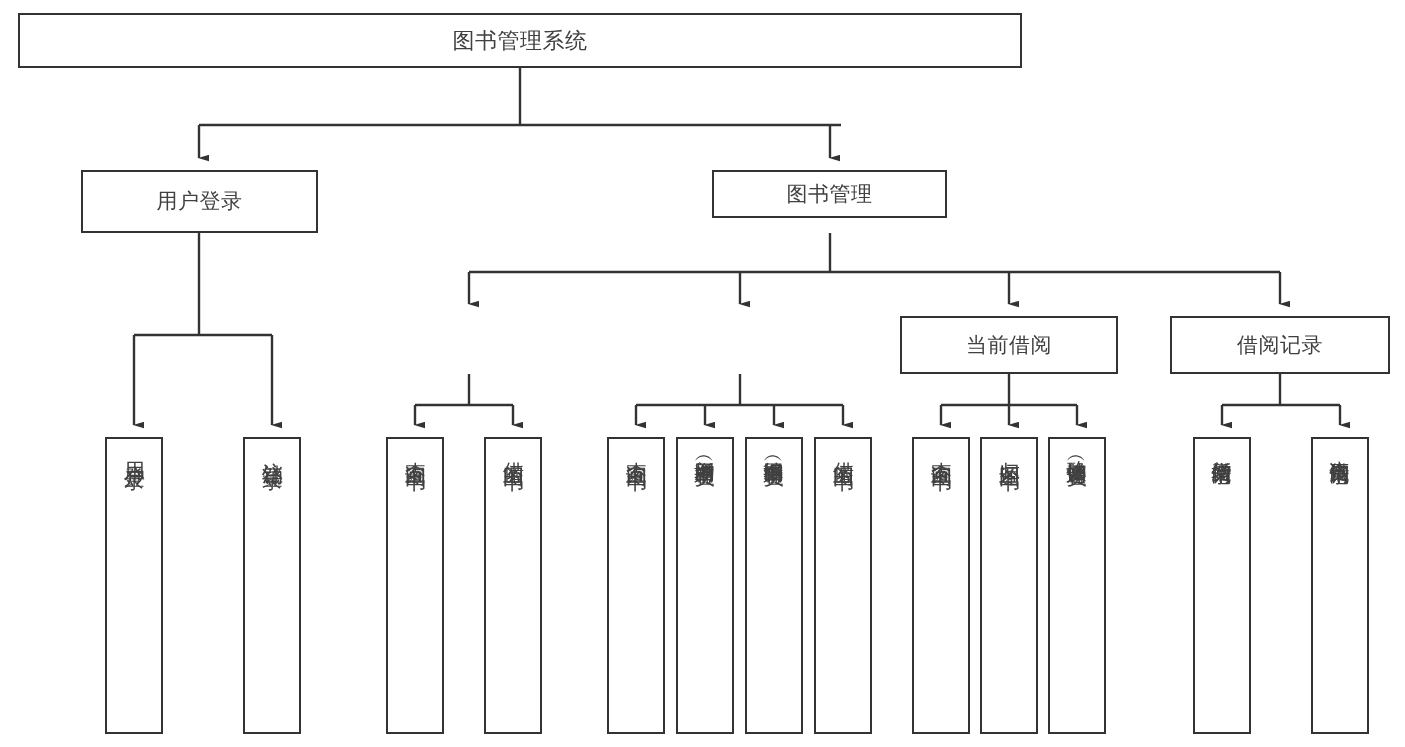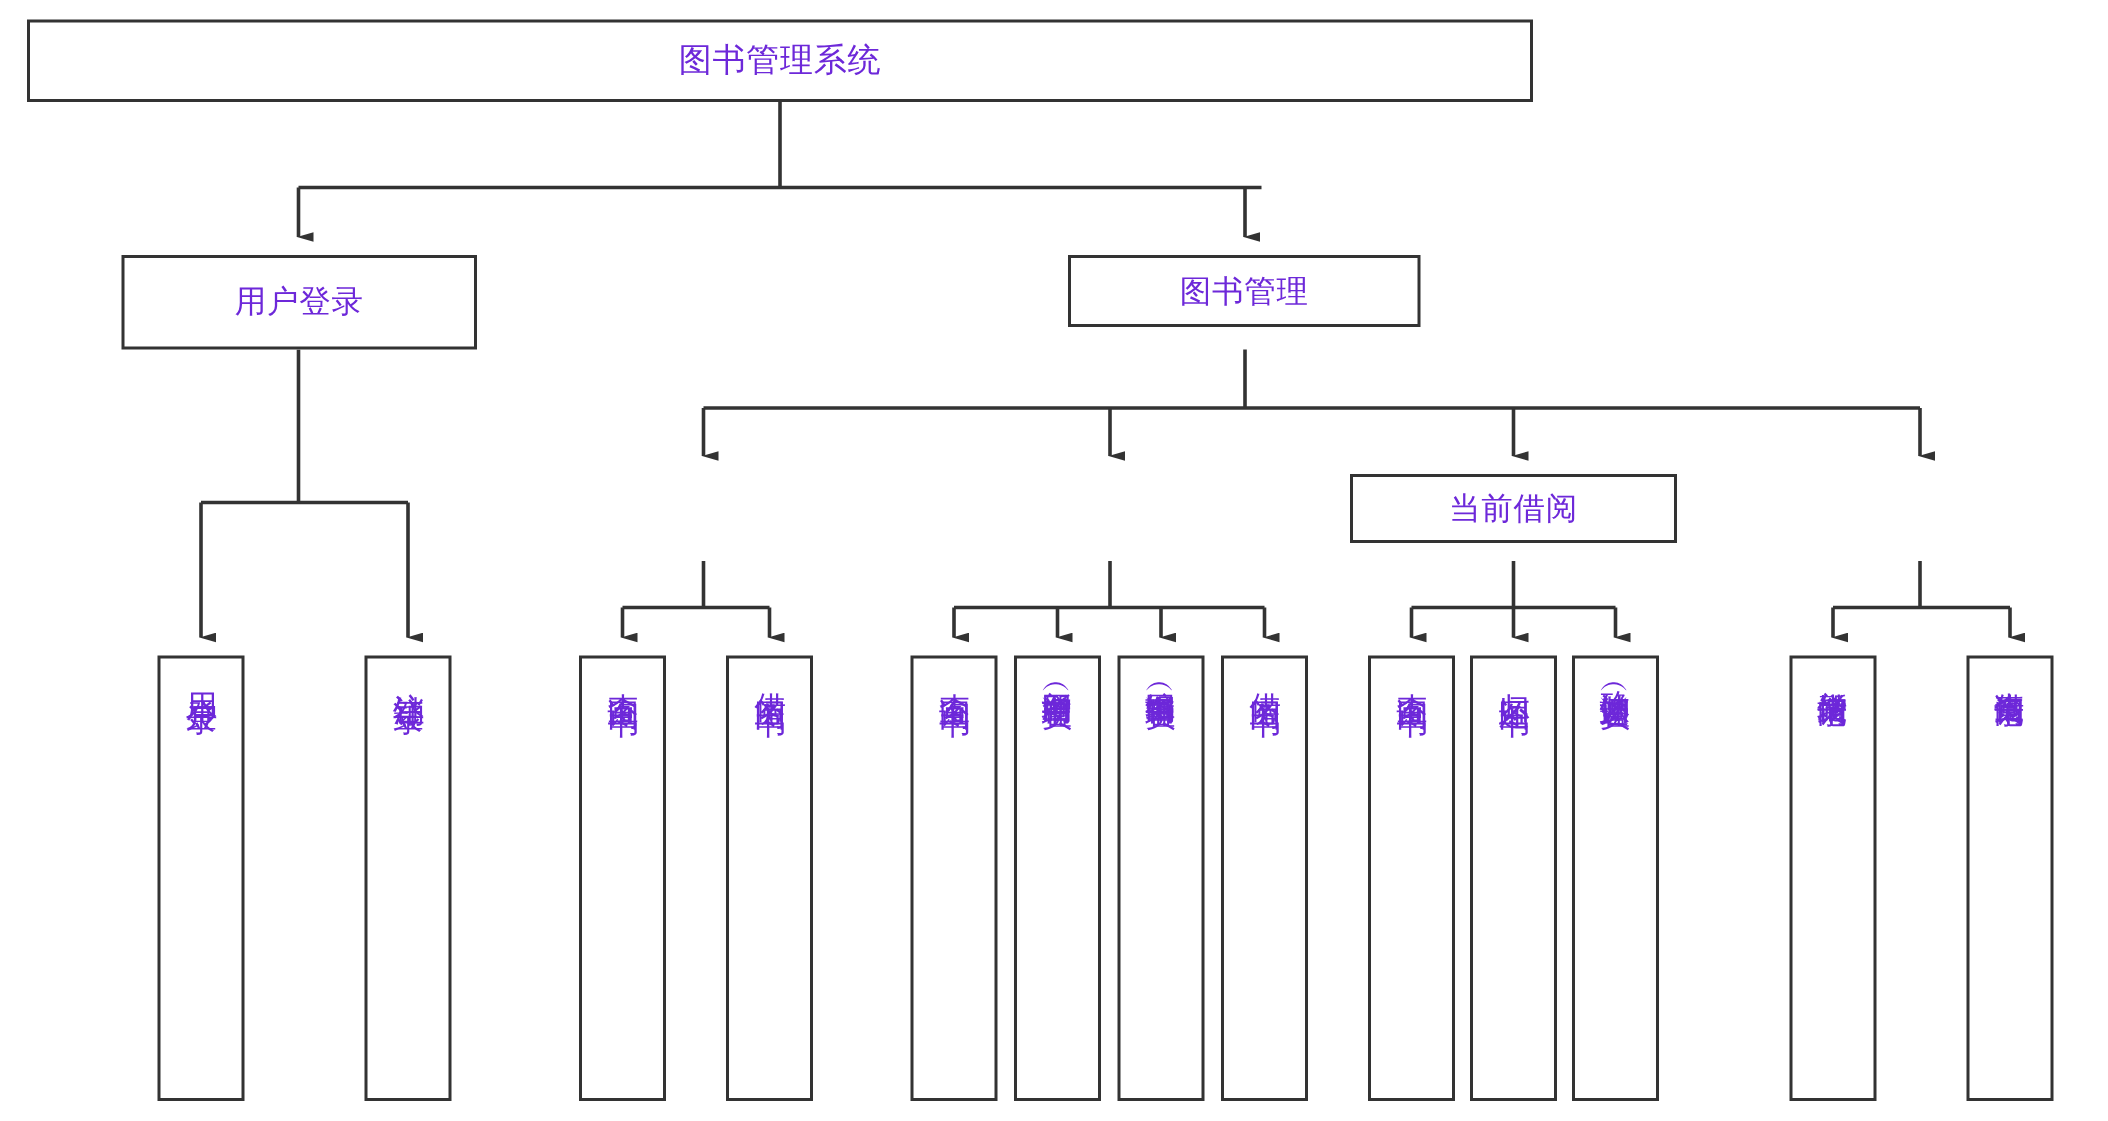--- a/index.html
+++ b/index.html
@@ -35,21 +35,21 @@
     align-items: center;
     justify-content: center;
     color: #3a3a3a;
     overflow: hidden;
   }
   .node .label {
     display: block;
     text-align: left;
     line-height: 1.18;
     letter-spacing: 0.5px;
-    color: #6d28d9;
+    color: #404040;
   }
   
   .node.horiz .label {
     writing-mode: horizontal-tb;
     font-size: 21px;
   }
   .node.root .label { font-size: 22px; }
   
   .node.vert {
     align-items: flex-start;
@@ -140,22 +140,25 @@
     <span class="label">图书管理系统</span>
   </div>
 
   <div class="node horiz" style="left:81px; top:170px; width:237px; height:63px;">
     <span class="label">用户登录</span>
   </div>
   <div class="node horiz" style="left:712px; top:170px; width:235px; height:48px;">
     <span class="label">图书管理</span>
   </div>
 
-  <div class="node horiz" style="left:900px; top:316px; width:218px; height:46px;">
+  <div class="node horiz" style="left:900px; top:316px; width:218px; height:58px;">
     <span class="label">当前借阅</span>
+  </div>
+  <div class="node horiz" style="left:1170px; top:316px; width:220px; height:58px;">
+    <span class="label">借阅记录</span>
   </div>
 
   <div class="node vert" style="left:105px; top:437px; width:58px; height:297px;">
     <span class="label">用户登录</span>
   </div>
   <div class="node vert" style="left:243px; top:437px; width:58px; height:297px;">
     <span class="label">注销登录</span>
   </div>
 
   <div class="node vert" style="left:386px; top:437px; width:58px; height:297px;">

